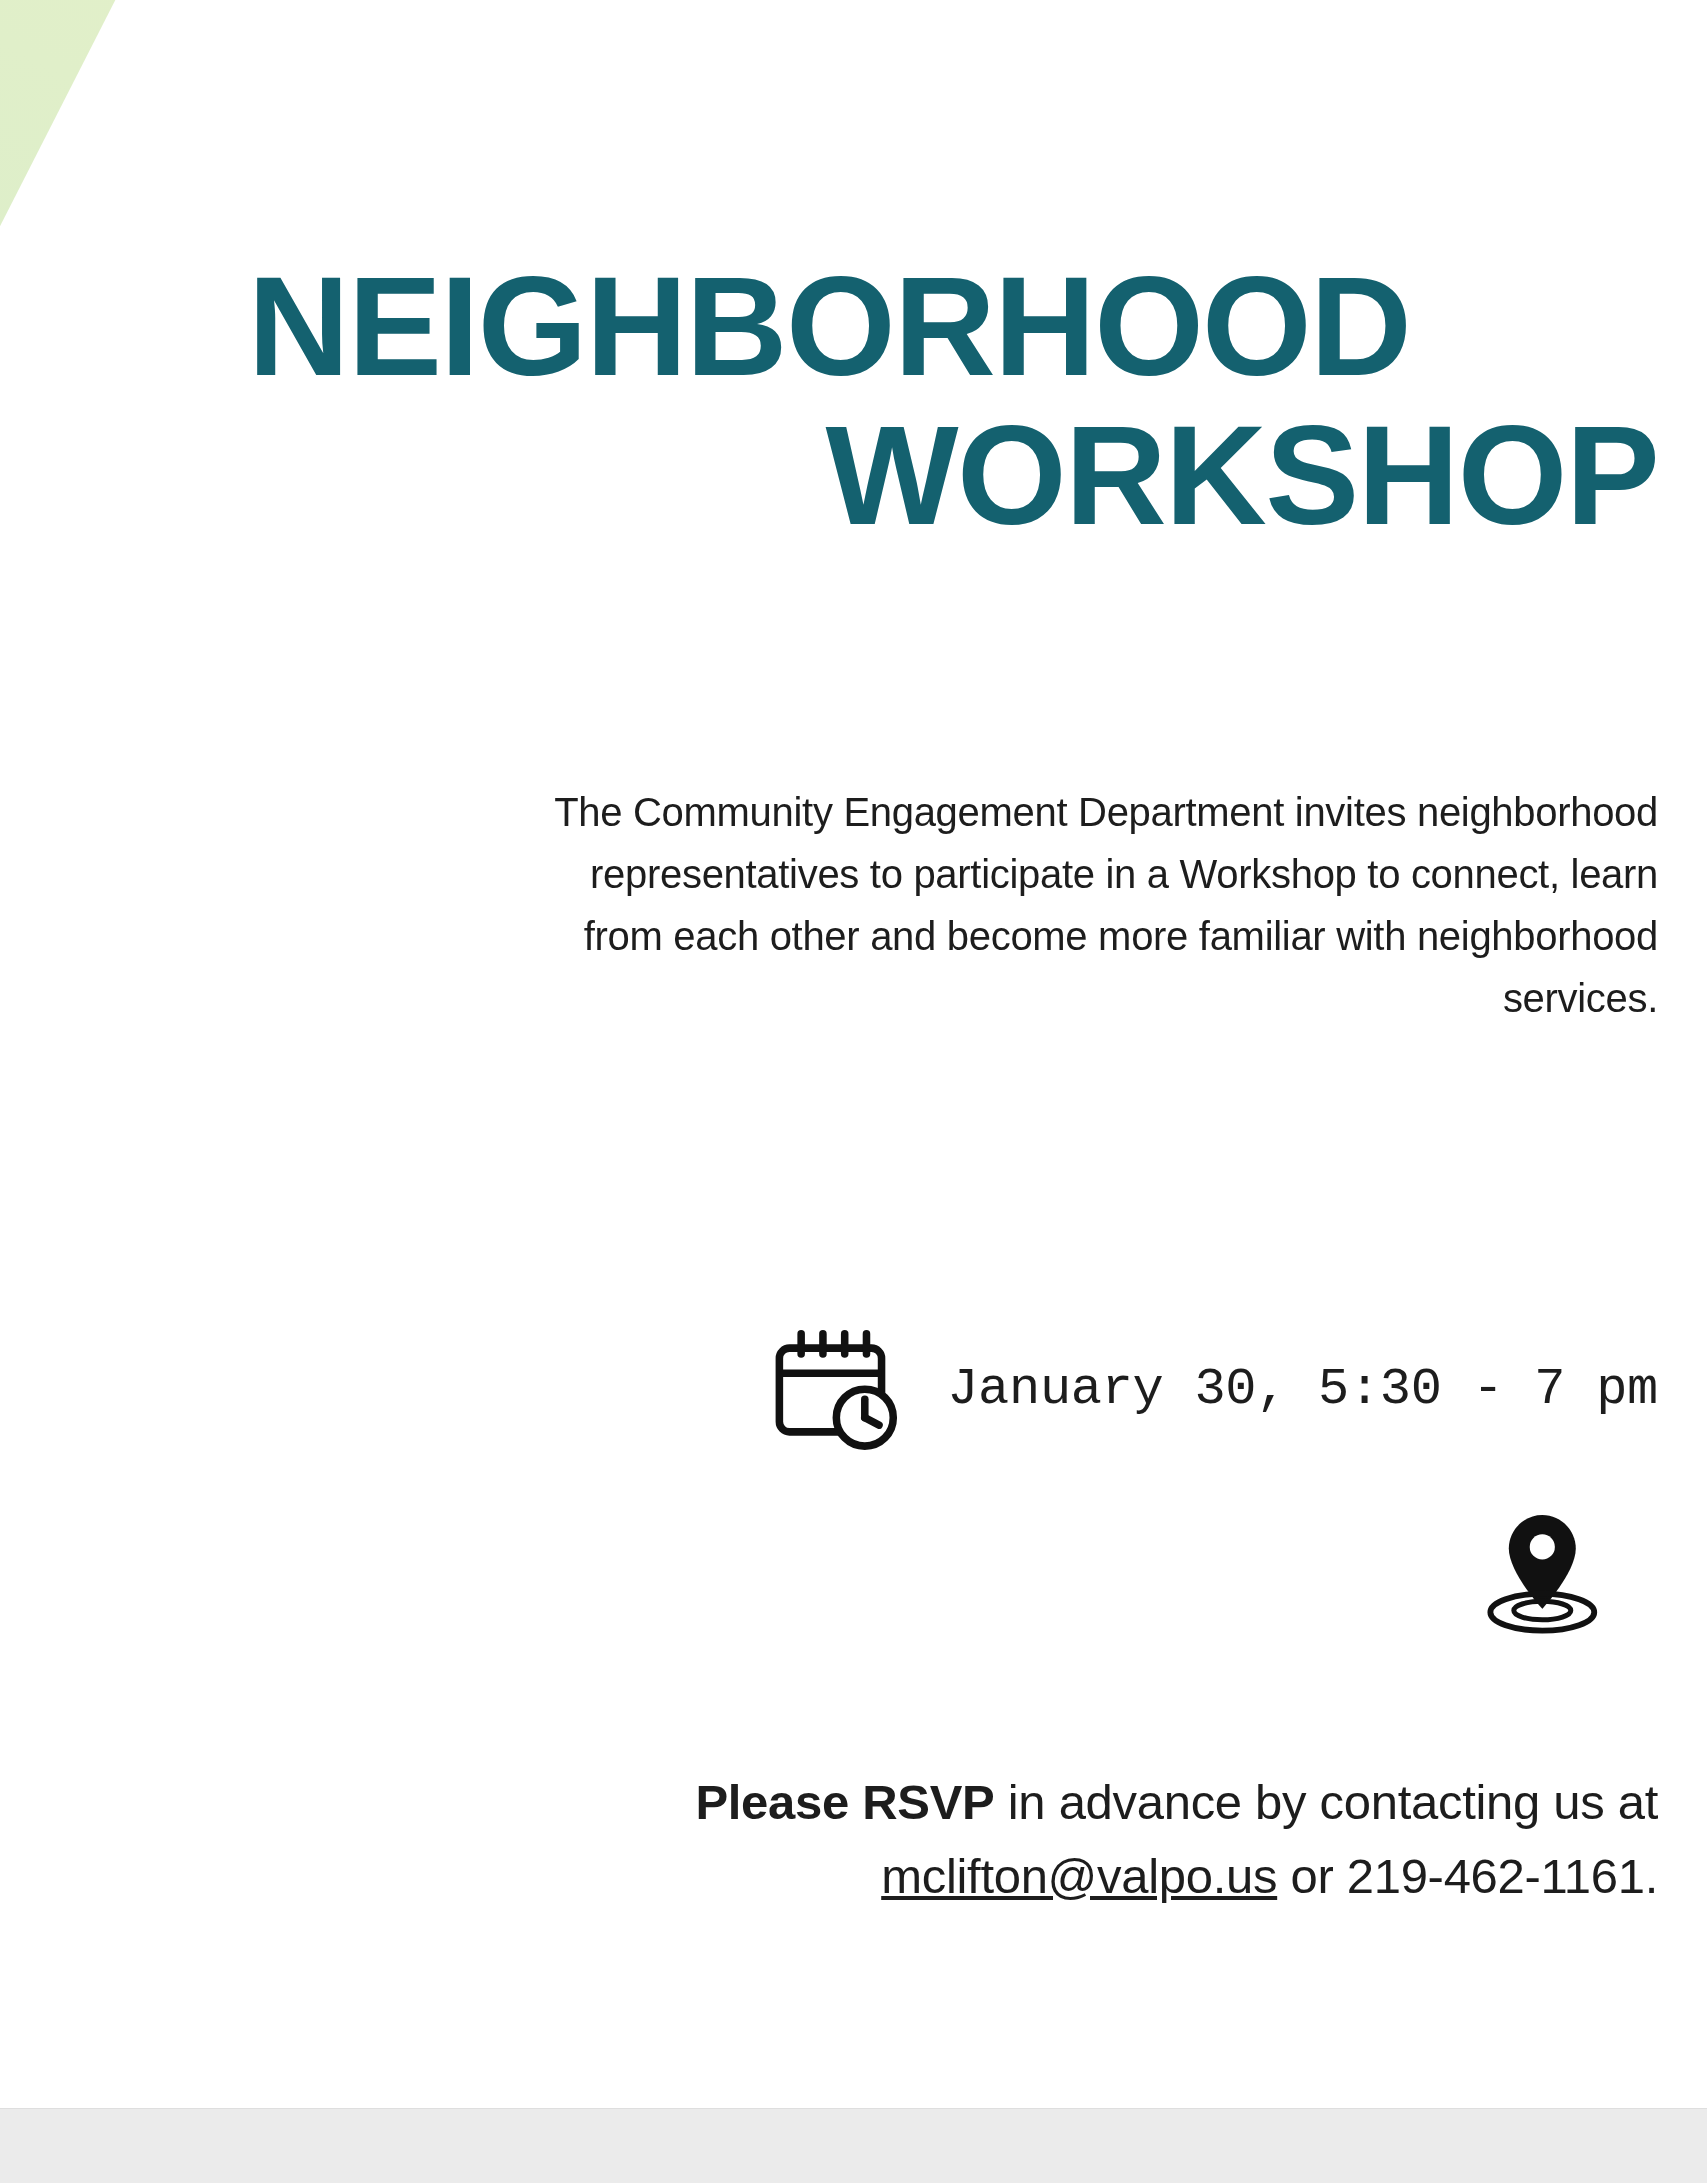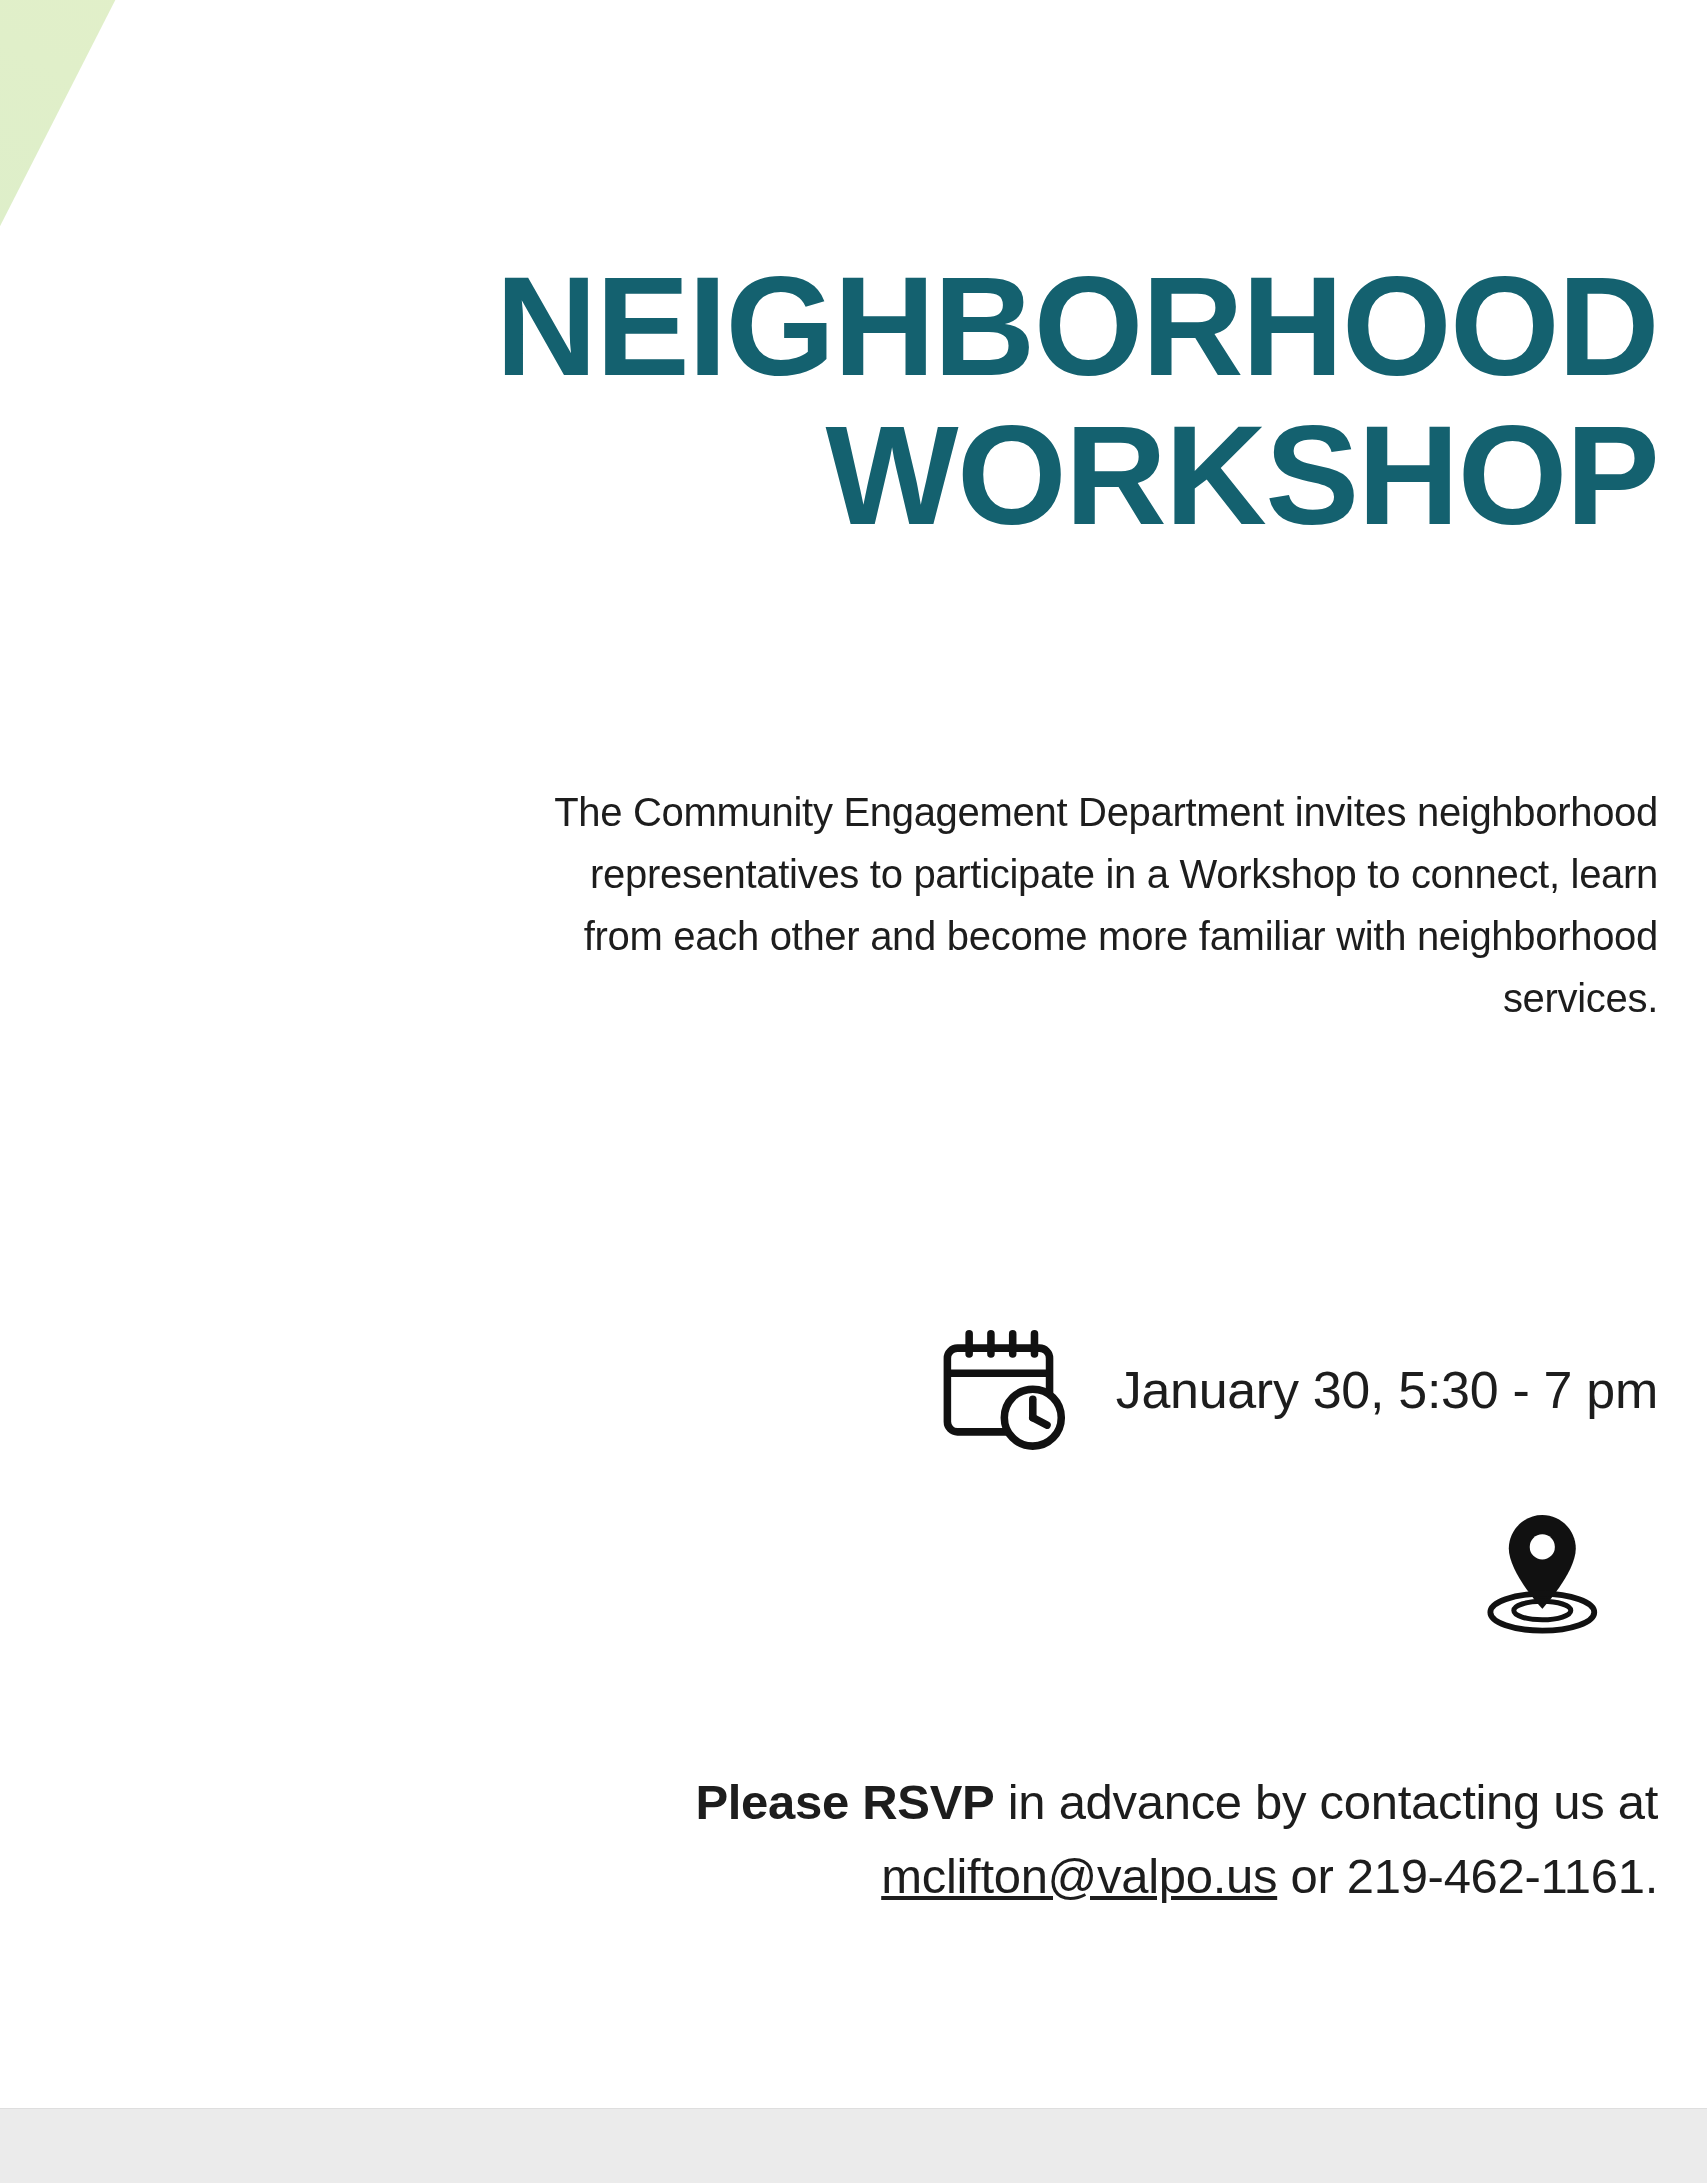--- a/index.html
+++ b/index.html
@@ -67,21 +67,21 @@
     font-weight: 700;
     font-size: 141px;
     line-height: 1.06;
     letter-spacing: -1.7px;
   }
   .title-line {
     display: block;
     white-space: nowrap;
   }
   .title-line.first {
-    text-align: right;
+    text-align: center;
   }
 
   
   .intro {
     position: absolute;
     right: 49px;
     top: 781px;
     width: 1129px;
     text-align: right;
     color: #1d1d1d;
@@ -95,20 +95,21 @@
     position: absolute;
     right: 49px;
     top: 1327px;
     width: 1129px;
   }
   .detail-row {
     display: flex;
     align-items: center;
     justify-content: flex-end;
     margin-bottom: 52px;
+    font-family: Liberation Mono, monospace;
   }
   .detail-icon {
     width: 151px;
     min-width: 151px;
     display: flex;
     align-items: center;
     justify-content: center;
     margin-right: 34px;
   }
   .detail-text {

